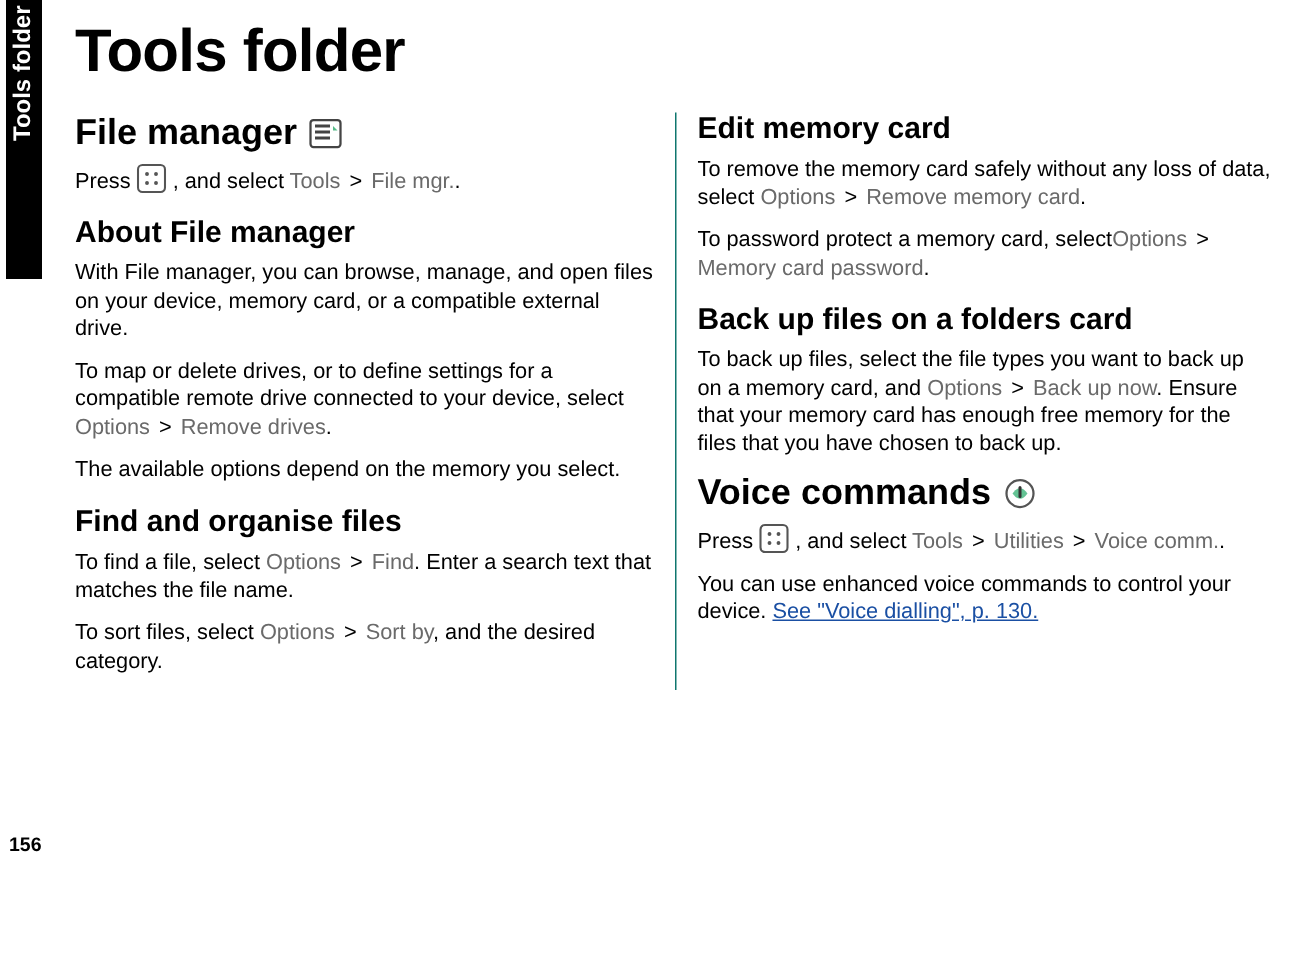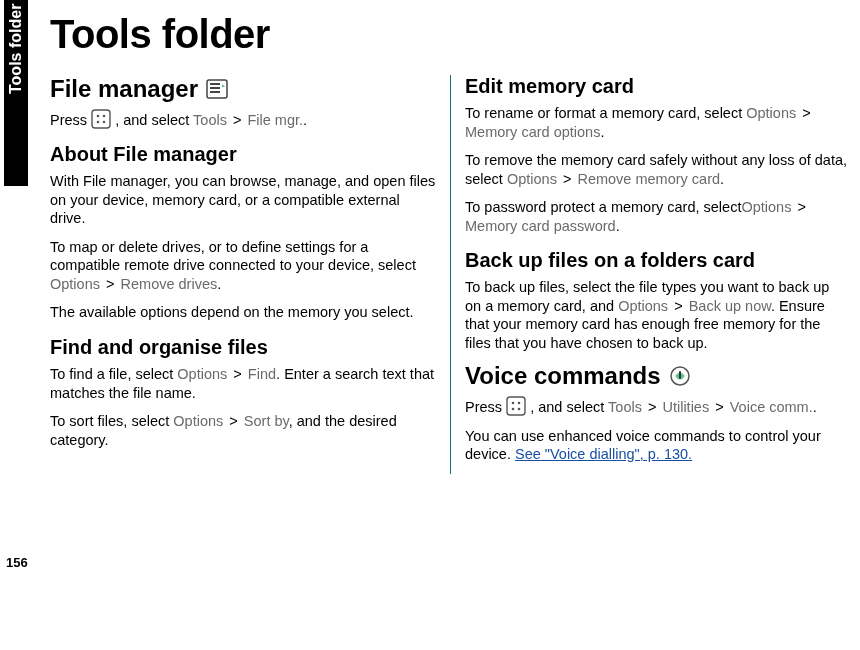--- a/index.html
+++ b/index.html
@@ -157,26 +157,20 @@
           <span class="menu">Options</span>
           <span class="gt">&gt;</span>
           <span class="menu">Sort by</span><span>, and the desired category.</span>
         </p>
       </div>
 
       <div class="col right">
 
         <h3 class="subsection" style="margin-top:0">Edit memory card</h3>
         <p>
-          <span>To rename or format a memory card, select </span>
-          <span class="menu">Options</span>
-          <span class="gt">&gt;</span>
-          <span class="menu">Memory card options</span><span>.</span>
-        </p>
-        <p>
           <span>To remove the memory card safely without any loss of data, select </span>
           <span class="menu">Options</span>
           <span class="gt">&gt;</span>
           <span class="menu">Remove memory card</span><span>.</span>
         </p>
         <p>
           <span>To password protect a memory card, select</span><span class="menu">Options</span>
           <span class="gt">&gt;</span>
           <span class="menu">Memory card password</span><span>.</span>
         </p>

